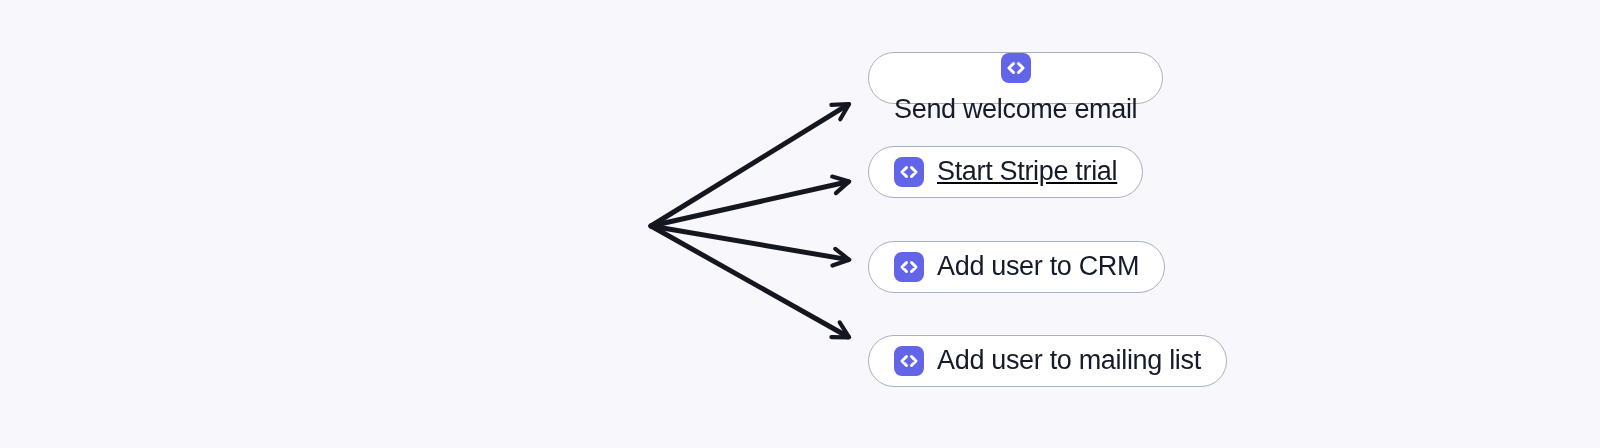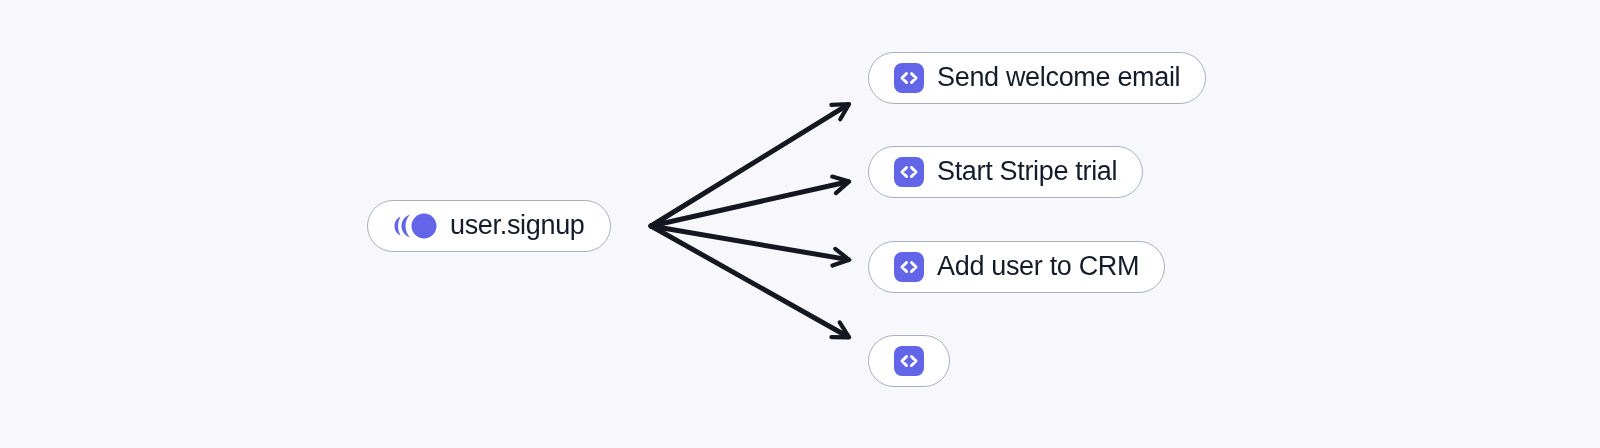--- a/index.html
+++ b/index.html
@@ -60,52 +60,42 @@
     display:inline-flex;
     align-items:center;
     justify-content:center;
     width:30px;height:30px;
     border-radius:8px;
     background:var(--accent);
     flex:none;
   }
   
   #node-event     {left:367px; top:200px;}
-  #node-action-0  {left:868px; top:52px;}
-  #node-action-1  {left:868px; top:146px;}
+  #node-action-0  {left:868px; top:52px;flex-direction:column;}
+  #node-action-1  {left:868px; top:146px;text-decoration:underline;}
   #node-action-2  {left:868px; top:241px;justify-content:space-between;}
   #node-action-3  {left:868px; top:335px;}
 </style>
 </head>
 <body>
 
 <div class="canvas" id="canvas">
 
   <svg class="edges" id="edges" width="1600" height="448" viewBox="0 0 1600 448" xmlns="http://www.w3.org/2000/svg">
     <defs>
       <marker id="arrowhead" viewBox="0 0 20 20" markerWidth="26" markerHeight="26" refX="15" refY="10" orient="auto" markerUnits="userSpaceOnUse">
         <path id="arrowhead-path" d="M4 3.5 L16 10 L4 16.5" fill="none" stroke="#14171f" stroke-width="3.2" stroke-linecap="round" stroke-linejoin="round"></path>
       </marker>
     </defs>
   <line x1="651" y1="226" x2="848" y2="104.64" class="edge-line" marker-end="url(#arrowhead)"></line>
       <line x1="651" y1="226" x2="848" y2="181.72" class="edge-line" marker-end="url(#arrowhead)"></line>
       <line x1="651" y1="226" x2="848" y2="259.62" class="edge-line" marker-end="url(#arrowhead)"></line>
       <line x1="651" y1="226" x2="848" y2="336.7" class="edge-line" marker-end="url(#arrowhead)"></line>
     </svg>
 
-  <div class="node" id="node-event">
-    <span class="event-icon">
-      <svg width="44" height="28" viewBox="0 0 44 28" xmlns="http://www.w3.org/2000/svg">
-        <circle cx="31" cy="14" r="12.5" fill="var(--accent)"></circle>
-        <path d="M17 2.5 A 12 12 0 0 0 17 25.5 A 17 17 0 0 1 17 2.5 Z" fill="var(--accent)"></path>
-        <path d="M7.5 4.5 A 10.5 10.5 0 0 0 7.5 23.5 A 20 20 0 0 1 7.5 4.5 Z" fill="var(--accent)"></path>
-      </svg>
-    </span>
-    <span class="label">user.signup</span>
-  </div>
 
   <div class="node" id="node-action-0">
     <span class="code-badge">
       <svg width="30" height="30" viewBox="0 0 30 30" xmlns="http://www.w3.org/2000/svg">
         <path d="M12.5 10.5 L8 15 L12.5 19.5 M17.5 10.5 L22 15 L17.5 19.5" fill="none" stroke="#ffffff" stroke-width="3" stroke-linecap="round" stroke-linejoin="round"></path>
       </svg>
     </span>
     <span class="label">Send welcome email</span>
   </div>
 
@@ -126,15 +116,16 @@
     </span>
     <span class="label">Add user to CRM</span>
   </div>
 
   <div class="node" id="node-action-3">
     <span class="code-badge">
       <svg width="30" height="30" viewBox="0 0 30 30" xmlns="http://www.w3.org/2000/svg">
         <path d="M12.5 10.5 L8 15 L12.5 19.5 M17.5 10.5 L22 15 L17.5 19.5" fill="none" stroke="#ffffff" stroke-width="3" stroke-linecap="round" stroke-linejoin="round"></path>
       </svg>
     </span>
+    <span class="label">Add user to mailing list</span>
   </div>
 
 </div>
 
 </body></html>

